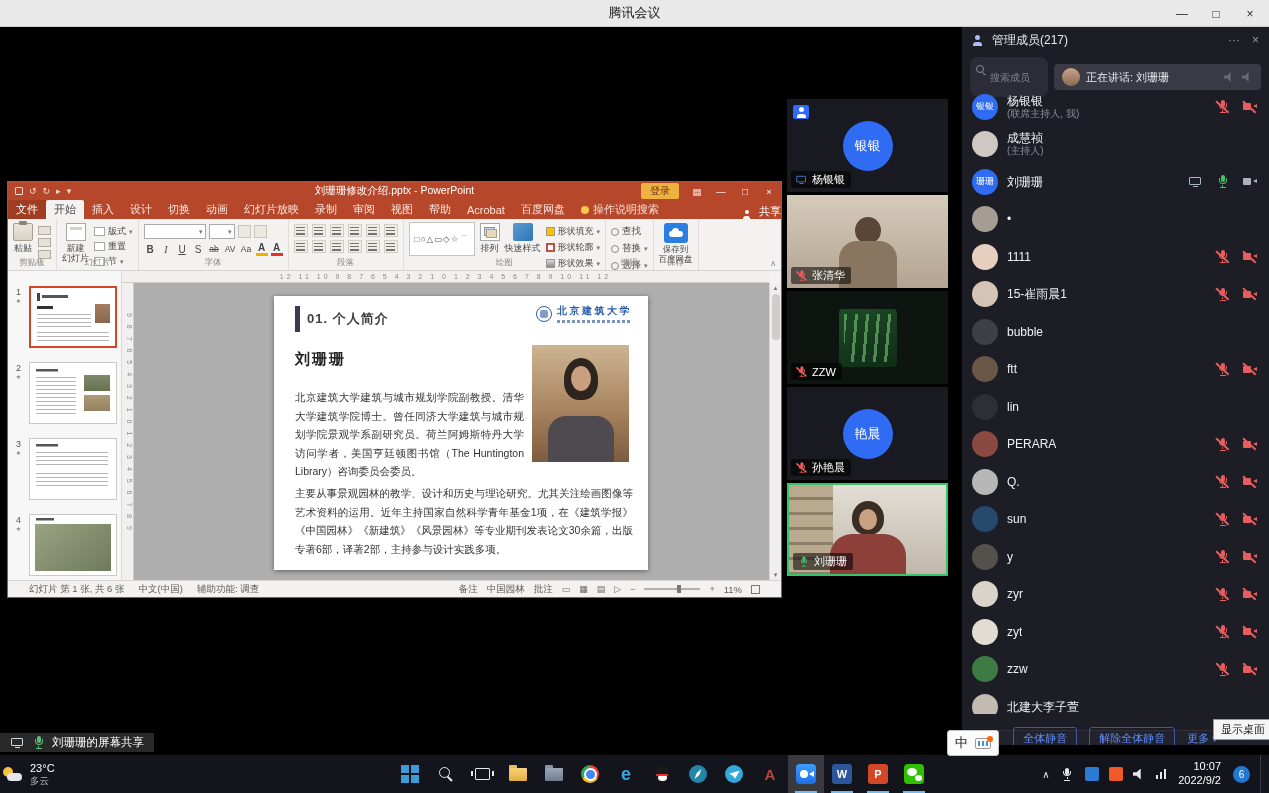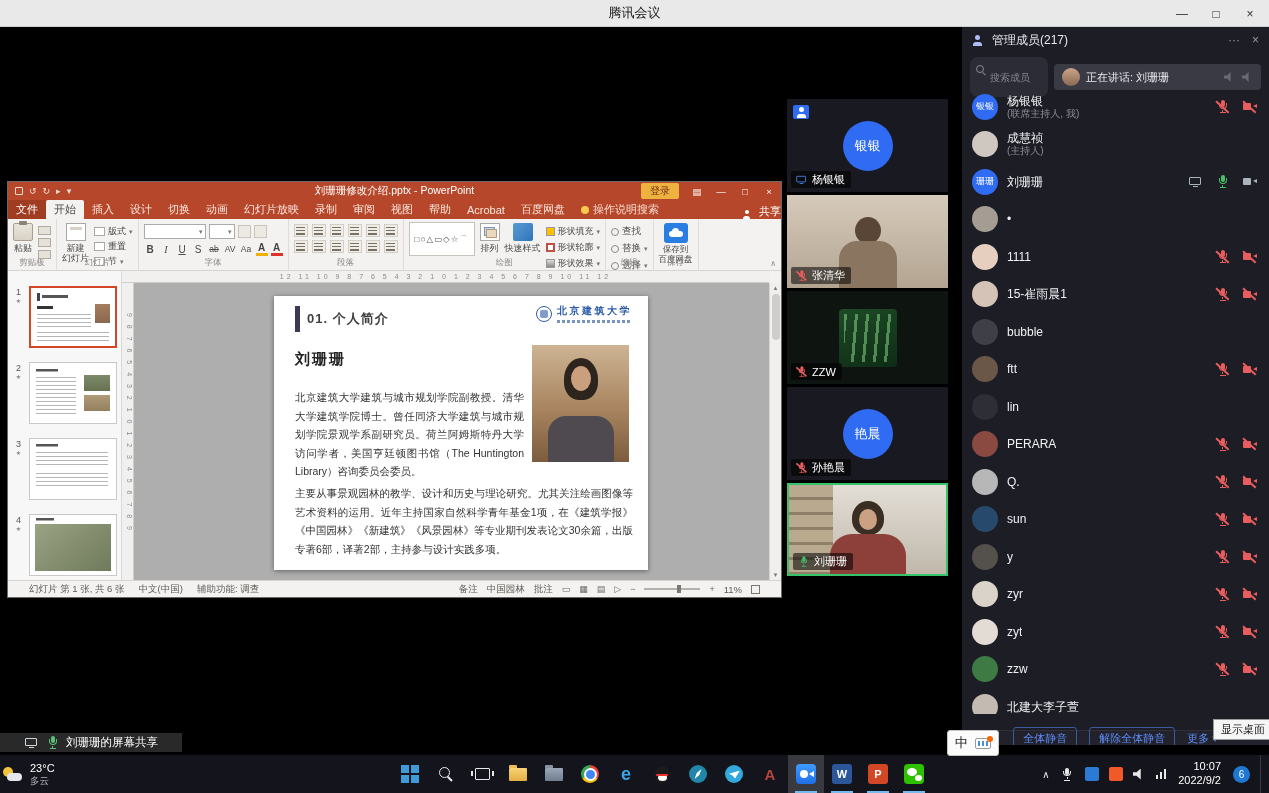--- a/index.html
+++ b/index.html
@@ -210,21 +210,21 @@
 .s-p1{top:92px;width:229px}
 .s-p2{top:188px;width:338px}
 .ppt-status{position:absolute;left:0;top:398px;right:0;height:17px;background:#f3f2f1;border-top:1px solid #d6d4d2;display:flex;align-items:center;font-size:9.5px;color:#5f5b57;padding:0 21px;gap:14px;white-space:nowrap}
 .st-right{margin-left:auto;display:flex;align-items:center;gap:9px}
 .stv{font-size:9px;color:#6e6a66}
 .ztrack{width:56px;height:2px;background:#b5b2ae;position:relative}
 .zthumb{position:absolute;left:58%;top:-3px;width:4px;height:8px;background:#7a7672}
 .zfit{width:9px;height:9px;border:1.2px solid #7a7672}
 
 
-.sbanner{position:absolute;left:0;top:733px;height:19px;background:rgba(45,45,45,.9);display:inline-flex;align-items:center;gap:6px;padding:0 24px;color:#fff;font-size:11.5px;z-index:6;white-space:nowrap}
+.sbanner{position:absolute;left:0;top:733px;height:19px;background:rgba(45,45,45,.9);display:inline-flex;align-items:center;gap:6px;padding:0 10px;color:#fff;font-size:11.5px;z-index:6;white-space:nowrap}
 .ime{position:absolute;left:947px;top:730px;width:52px;height:26px;background:#fbfbfb;border:1px solid #c6c6c6;border-radius:3px;display:flex;align-items:center;justify-content:center;gap:7px;z-index:9;font-size:13px;color:#222}
 .kb{width:16px;height:11px;border:1px solid #9a9a9a;border-radius:2px;position:relative;background:#fff}
 .kb::before{content:"";position:absolute;inset:2px;background:repeating-linear-gradient(90deg,#4a90d9 0 2px,transparent 2px 4px)}
 .kb .dot{position:absolute;right:-3px;top:-3px;width:6px;height:6px;border-radius:50%;background:#f60}
 .dtip{position:absolute;left:1213px;top:719px;background:#f5f5f5;border:1px solid #9a9a9a;font-size:11px;color:#222;padding:2px 7px;z-index:9;white-space:nowrap}
 
 
 .tbar{position:absolute;left:0;top:755px;right:0;height:38px;background:#14141c;z-index:7}
 .tb-weather{position:absolute;left:0;top:0;height:38px;display:flex;align-items:center;gap:7px;padding:0 3px}
 .wico{position:relative;width:20px;height:15px}

